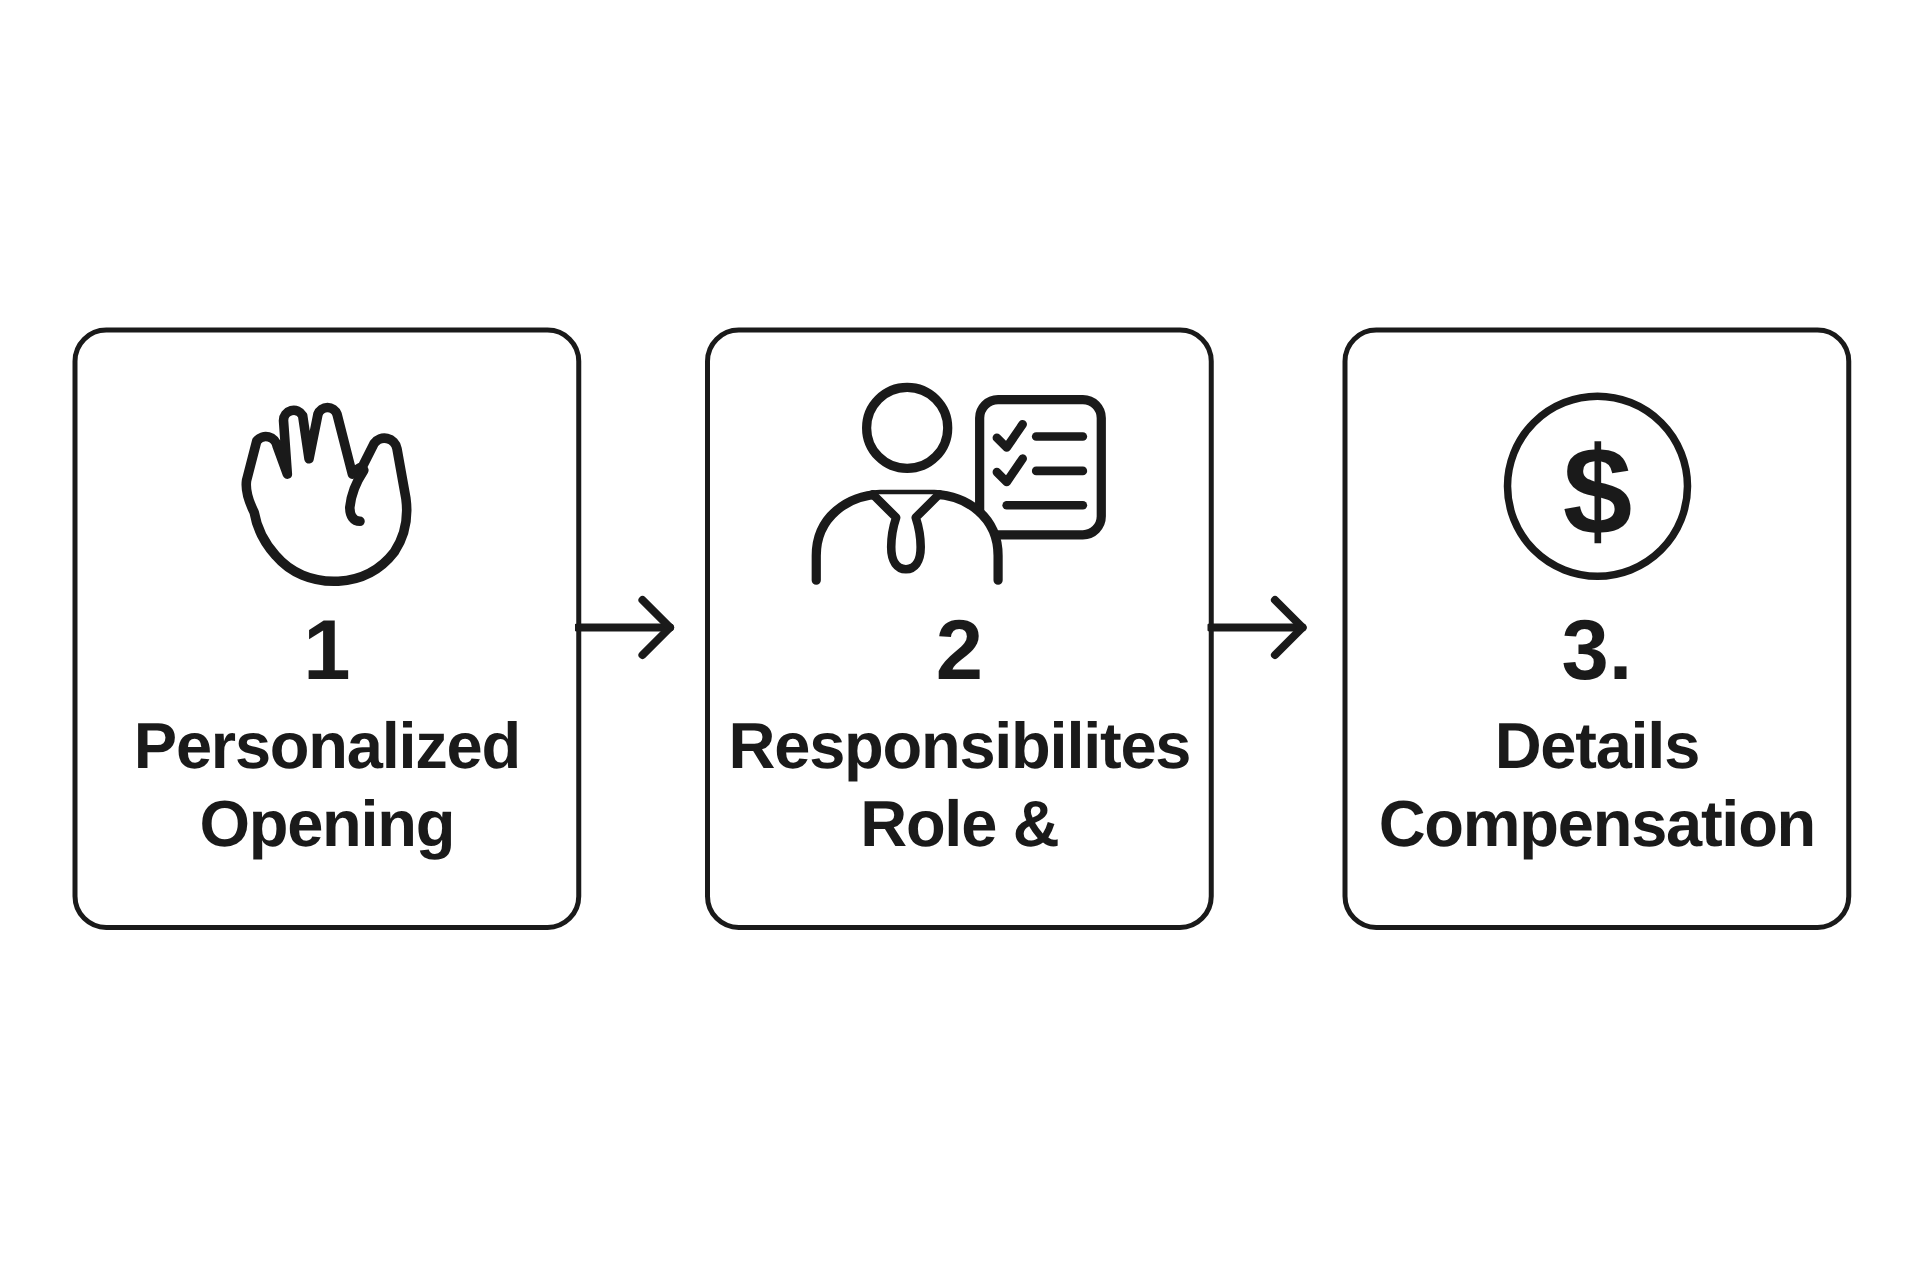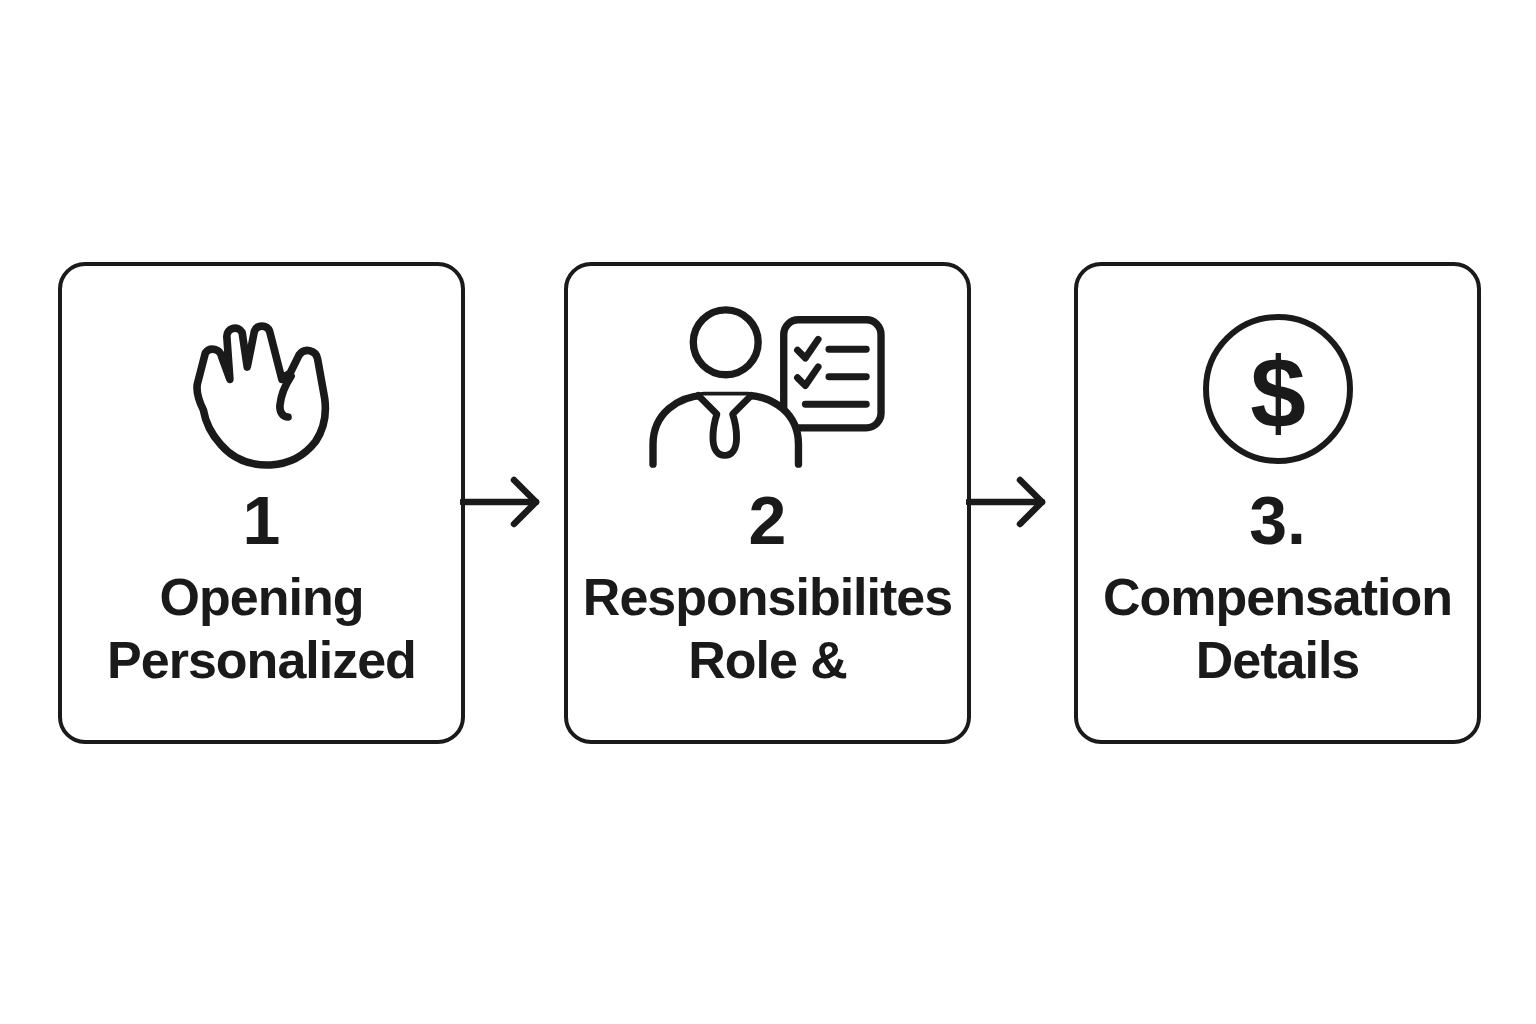--- a/index.html
+++ b/index.html
@@ -62,22 +62,22 @@
              L 129 85
              C 131 100 128 115 120 127
              C 110 140 95 149 76 150
              C 55 151 38 143 27 130
              C 18 120 12 108 10 96 Z"></path>
         <path class="stroke" stroke-width="7.5" d="M 96 63 C 90 72 86 82 85 92 C 85 99 88 103 93 103"></path>
       </svg>
     </div>
     <div class="step-number">1</div>
     <div class="step-label">
+      <div>Personalized</div>
       <div>Opening</div>
-      <div>Personalized</div>
     </div>
   </section>
 
   <svg class="arrow arrow-1" viewBox="0 0 92 60">
     <line class="stroke" stroke-width="6.5" x1="2" y1="30" x2="76" y2="30"></line>
     <polyline class="stroke" stroke-width="6.5" points="54,8 76,30 54,52"></polyline>
   </svg>
 
   <section class="card card-2">
     <div class="icon-wrap">
@@ -109,18 +109,18 @@
 
   <section class="card card-3">
     <div class="icon-wrap">
       <svg width="152" height="152" viewBox="0 0 152 152">
         <circle class="stroke" stroke-width="6" cx="76" cy="76" r="72"></circle>
         <text x="76" y="80" text-anchor="middle" dominant-baseline="central" font-family="Liberation Sans, sans-serif" font-size="100" font-weight="600" fill="#1a1a1a">$</text>
       </svg>
     </div>
     <div class="step-number">3.</div>
     <div class="step-label">
+      <div>Details</div>
       <div>Compensation</div>
-      <div>Details</div>
     </div>
   </section>
 
 </div>
 
 </body></html>

